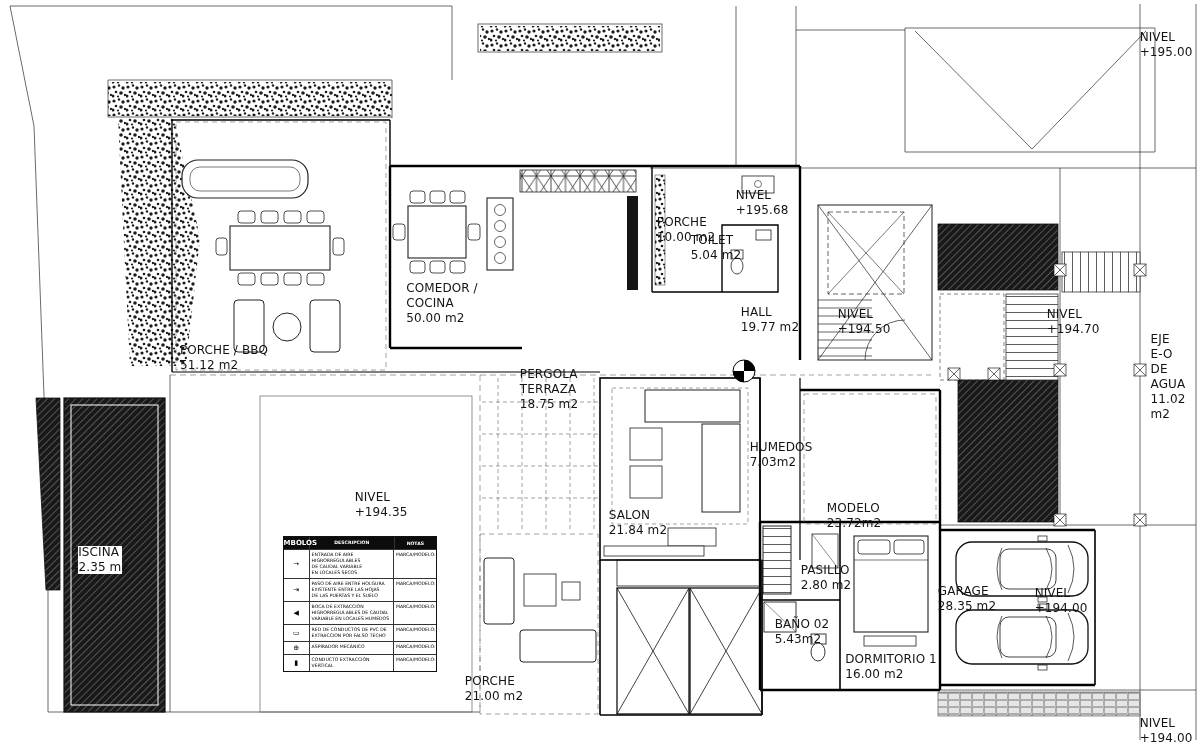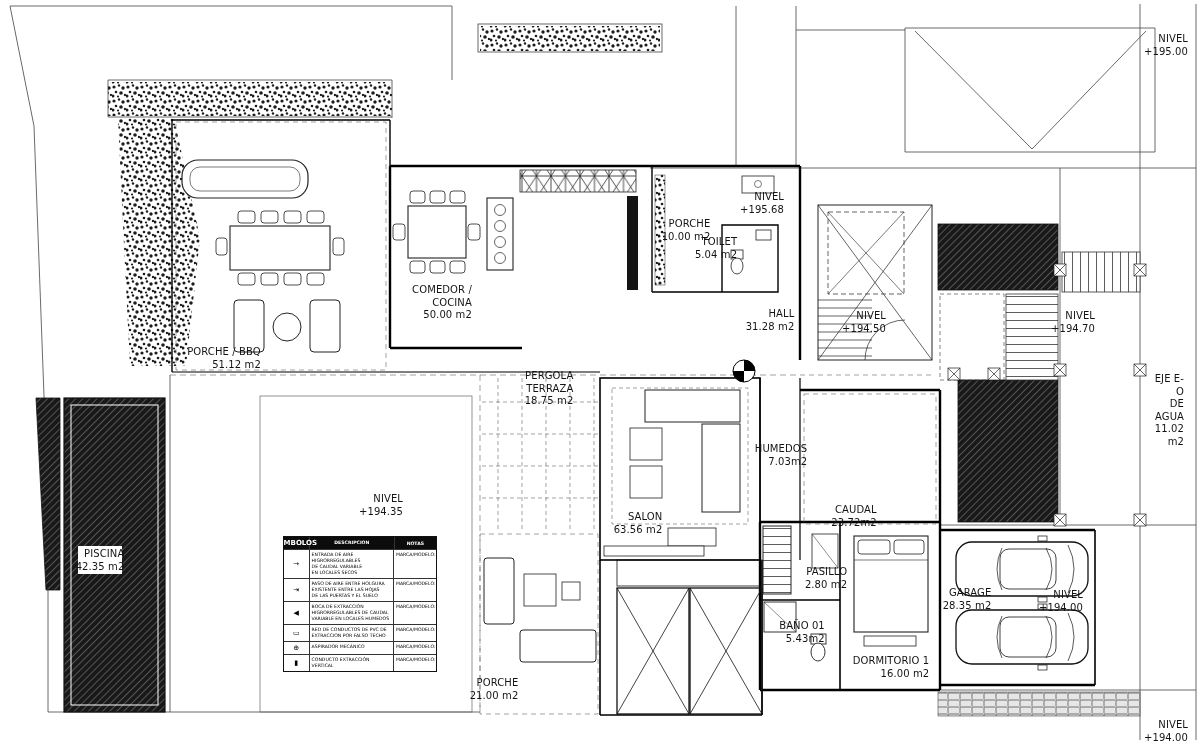--- a/index.html
+++ b/index.html
@@ -5,22 +5,22 @@
   * { box-sizing: border-box; margin: 0; padding: 0; }
   html,body { background:#fff; }
   .plan {
     position: relative; width: 1200px; height: 744px;
     background: #fff; overflow: hidden;
     font-family: "DejaVu Sans", sans-serif;
   }
   .plan svg { position:absolute; inset:0; }
   .lbl {
     position: absolute; transform: translate(-50%,-50%);
-    font-size: 10px; line-height: 1.25; color: #141414;
-    text-align: right; white-space: pre-line; letter-spacing: .1px;
+    font-size: 12px; line-height: 1.25; color: #141414;
+    text-align: left; white-space: pre-line; letter-spacing: .1px;
   }
   
   .legend {
     position: absolute; left: 283px; top: 536px; width: 154px;
     border: 1px solid #111; background: #fff;
   }
   .lg-head { display:flex; background:#0c0c0c; color:#fff; font-size:5px; font-weight:bold; }
   .lg-head .lg-c { display:flex; align-items:center; justify-content:center; }
   .lg-row { display:flex; border-top: 1px solid #333; align-items: stretch; }
   .lg-c { padding: 2px; }
@@ -254,44 +254,44 @@
 <div class="lbl" style="left:442px;top:303px">COMEDOR /
 COCINA
 50.00 m2</div>
 <div class="lbl" style="left:686px;top:230px">PORCHE
 10.00 m2</div>
 <div class="lbl" style="left:762px;top:203px">NIVEL
 +195.68</div>
 <div class="lbl" style="left:716px;top:248px">TOILET
 5.04 m2</div>
 <div class="lbl" style="left:770px;top:320px">HALL
-31.28 m2</div>
+19.77 m2</div>
 <div class="lbl" style="left:864px;top:322px">NIVEL
 +194.50</div>
 <div class="lbl" style="left:1073px;top:322px">NIVEL
 +194.70</div>
 <div class="lbl" style="left:1166px;top:45px">NIVEL
 +195.00</div>
 <div class="lbl" style="left:549px;top:389px">PERGOLA
 TERRAZA
 18.75 m2</div>
 <div class="lbl" style="left:781px;top:455px">HUMEDOS
 7.03m2</div>
-<div class="lbl" style="left:1168px;top:410px">EJE E-O
+<div class="lbl" style="left:1168px;top:377px">EJE E-O
 DE AGUA
 11.02 m2</div>
 <div class="lbl" style="left:381px;top:505px">NIVEL
 +194.35</div>
 <div class="lbl" style="left:638px;top:523px">SALON
-63.56 m2</div>
-<div class="lbl" style="left:854px;top:516px">CAUDAL
+21.84 m2</div>
+<div class="lbl" style="left:854px;top:516px">MODELO
 23.72m2</div>
 <div class="lbl" style="left:826px;top:578px">PASILLO
 2.80 m2</div>
-<div class="lbl" style="left:802px;top:632px">BAÑO 01
+<div class="lbl" style="left:802px;top:632px">BAÑO 02
 5.43m2</div>
 <div class="lbl" style="left:891px;top:667px">DORMITORIO 1
 16.00 m2</div>
 <div class="lbl" style="left:967px;top:599px">GARAGE
 28.35 m2</div>
 <div class="lbl" style="left:1061px;top:601px">NIVEL
 +194.00</div>
 <div class="lbl" style="left:1166px;top:731px">NIVEL
 +194.00</div>
 <div class="lbl" style="left:100px;top:560px">PISCINA

